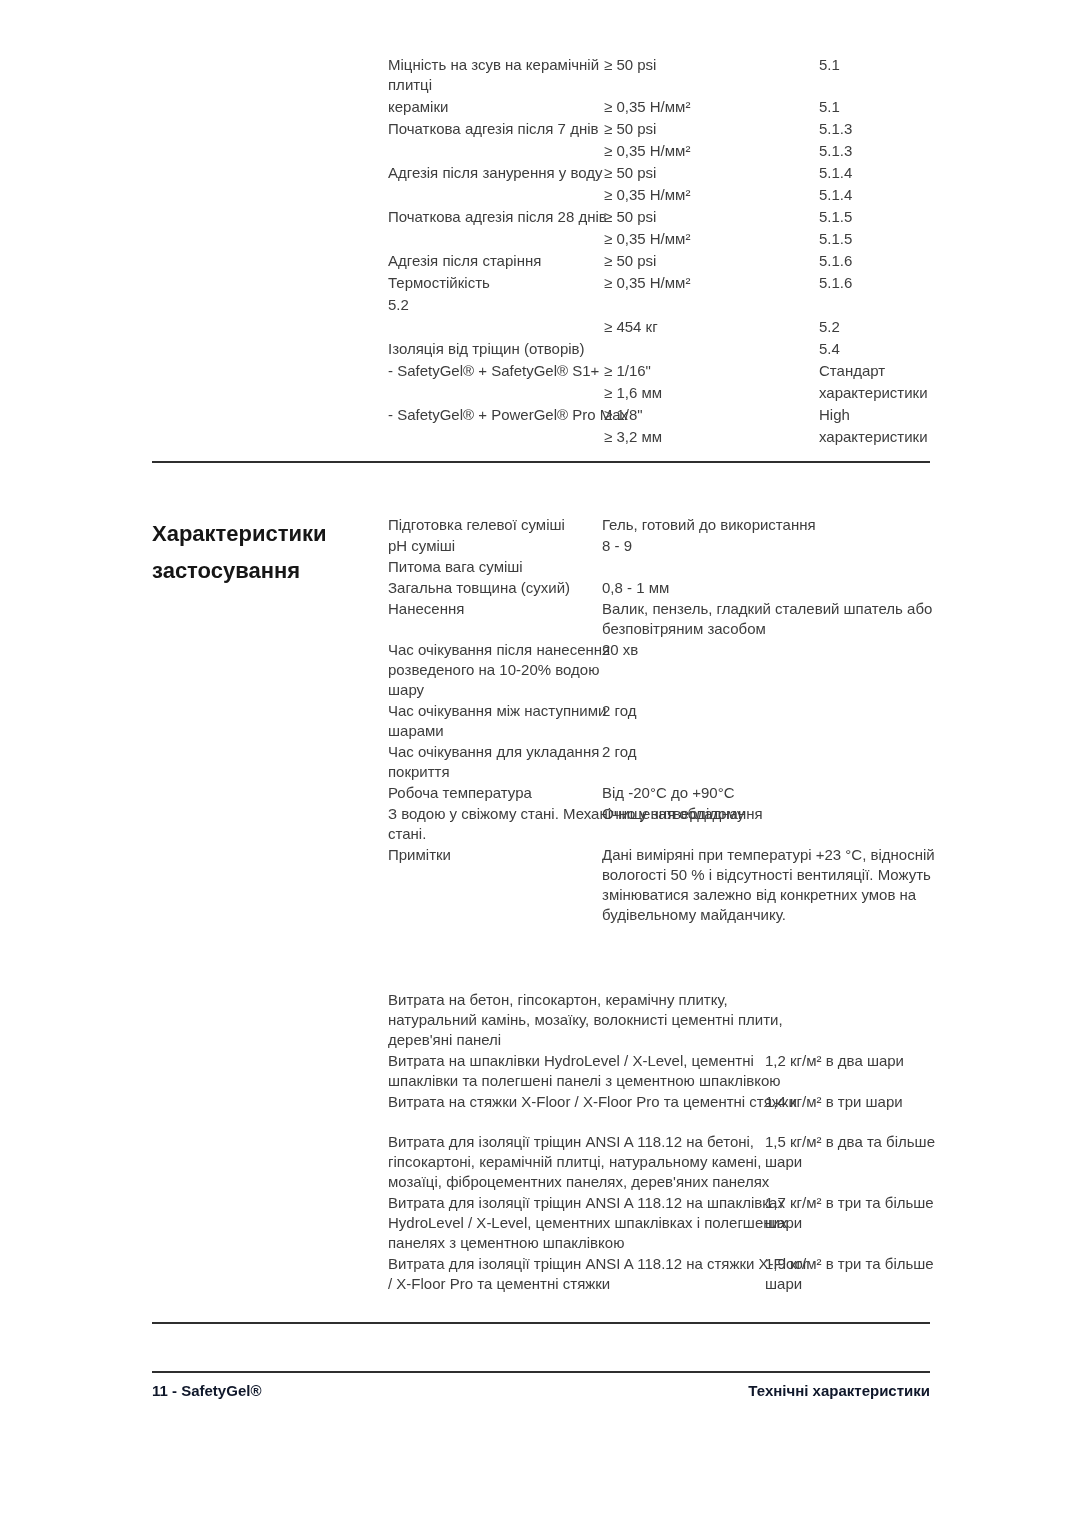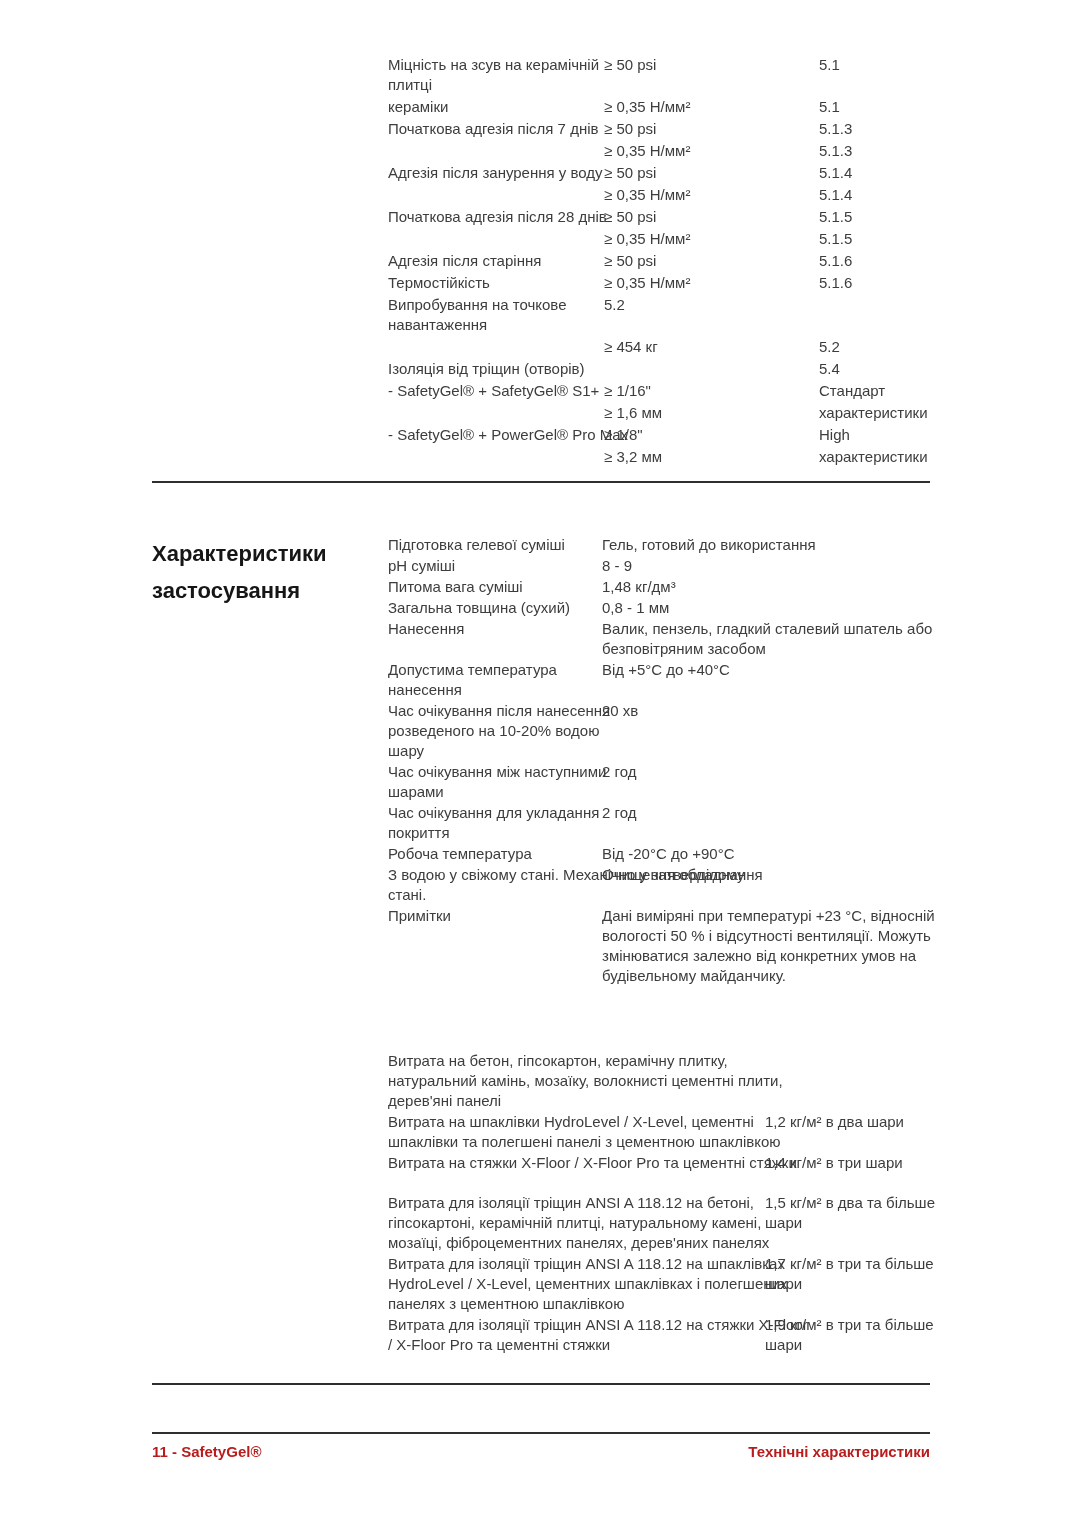--- a/index.html
+++ b/index.html
@@ -31,21 +31,21 @@
   }
   .app-rows{flex:1;}
   .app-row{display:grid;grid-template-columns:214px 1fr;margin-bottom:1px;}
   
   .cons{padding-left:236px;margin-top:64px;}
   .cons-row{display:grid;grid-template-columns:377px 1fr;margin-bottom:1px;}
   .cons-group + .cons-group{margin-top:20px;}
   
   .footer{
     display:flex;justify-content:space-between;align-items:flex-start;
-    margin-top:8px;font-weight:bold;color:#b91c1c;
+    margin-top:8px;font-weight:bold;color:#0f172a;
   }
 </style>
 </head>
 <body>
 
 <div class="page">
 
   <div class="perf" id="perf-rows">
       <div class="perf-row">
         <div class="cell label">Міцність на зсув на керамічній
@@ -92,22 +92,20 @@
         <div class="cell label">Адгезія після старіння</div>
         <div class="cell value">≥ 50 psi</div>
         <div class="cell ref">5.1.6</div>
       </div>
       <div class="perf-row">
         <div class="cell label">Термостійкість</div>
         <div class="cell value">≥ 0,35 Н/мм²</div>
         <div class="cell ref">5.1.6</div>
       </div>
       <div class="perf-row">
-        <div class="cell label">Випробування на точкове
-навантаження</div>
         <div class="cell ref">5.2</div>
       </div>
       <div class="perf-row">
         <div class="cell label"></div>
         <div class="cell value">≥ 454 кг</div>
         <div class="cell ref">5.2</div>
       </div>
       <div class="perf-row">
         <div class="cell label">Ізоляція від тріщин (отворів)</div>
         <div class="cell value"></div>
@@ -144,35 +142,29 @@
         <div class="app-row">
           <div class="cell label">Підготовка гелевої суміші</div>
           <div class="cell value">Гель, готовий до використання</div>
         </div>
         <div class="app-row">
           <div class="cell label">pH суміші</div>
           <div class="cell value">8 - 9</div>
         </div>
         <div class="app-row">
           <div class="cell label">Питома вага суміші</div>
-          <div class="cell value">1,48 кг/дм³</div>
         </div>
         <div class="app-row">
           <div class="cell label">Загальна товщина (сухий)</div>
           <div class="cell value">0,8 - 1 мм</div>
         </div>
         <div class="app-row">
           <div class="cell label">Нанесення</div>
           <div class="cell value">Валик, пензель, гладкий сталевий шпатель або
 безповітряним засобом</div>
-        </div>
-        <div class="app-row">
-          <div class="cell label">Допустима температура
-нанесення</div>
-          <div class="cell value">Від +5°C до +40°C</div>
         </div>
         <div class="app-row">
           <div class="cell label">Час очікування після нанесення
 розведеного на 10-20% водою
 шару</div>
           <div class="cell value">20 хв</div>
         </div>
         <div class="app-row">
           <div class="cell label">Час очікування між наступними
 шарами</div>

